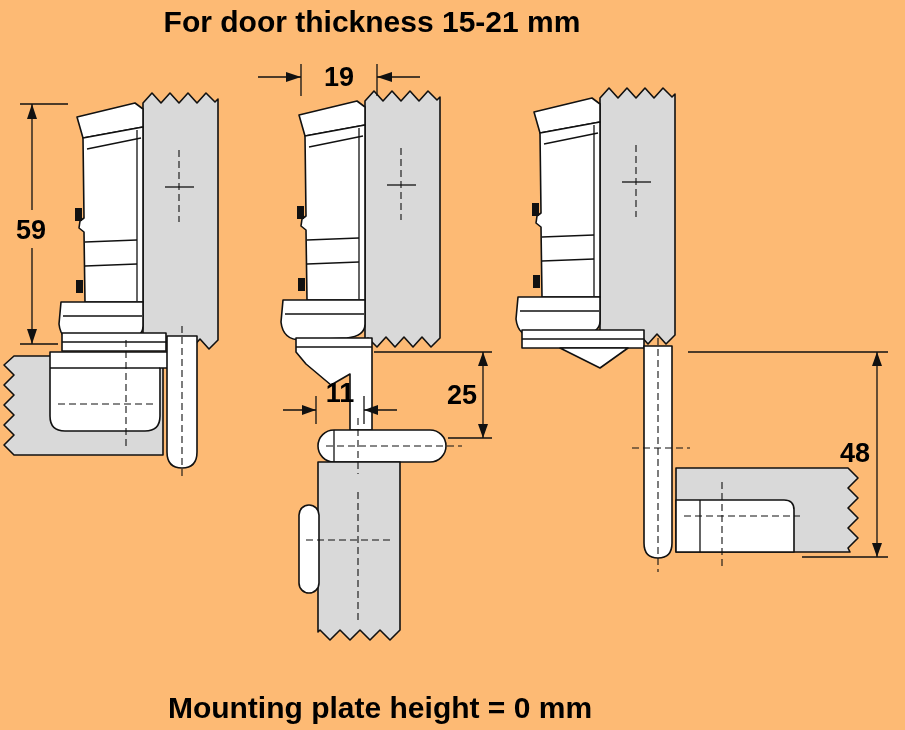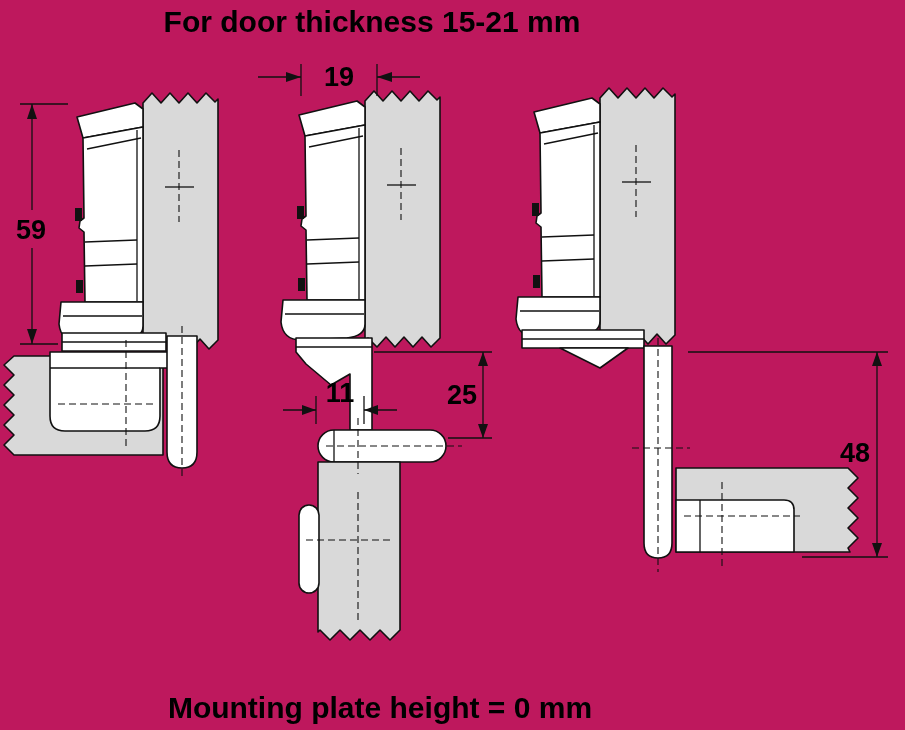--- a/index.html
+++ b/index.html
@@ -1,16 +1,16 @@
 <!DOCTYPE html>
 <html><head>
 <meta charset="utf-8">
 <style>
   html,body { margin:0; padding:0; background:#ffffff; }
-  .stage { position:relative; width:905px; height:730px; background:#be185d; overflow:hidden; }
+  .stage { position:relative; width:905px; height:730px; background:#fdba74; overflow:hidden; }
   svg { display:block; }
   .part  { fill:#ffffff; stroke:#111111; stroke-width:1.6; stroke-linejoin:round; }
   .panel { fill:#d9d9d9; stroke:#111111; stroke-width:1.6; stroke-linejoin:round; }
   .thin  { stroke:#111111; stroke-width:1.3; fill:none; }
   .thin line { stroke:#111111; stroke-width:1.3; }
   .dash  { stroke:#111111; stroke-width:1.1; fill:none; stroke-dasharray:7 4; }
   .arrow { fill:#111111; stroke:none; }
   .dim   { font-family:"Liberation Sans", sans-serif; font-weight:bold; font-size:27px; fill:#000; }
   .heading { font-family:"Liberation Sans", sans-serif; font-weight:bold; font-size:30px; fill:#000; }
   .screw { fill:#111111; stroke:none; }

